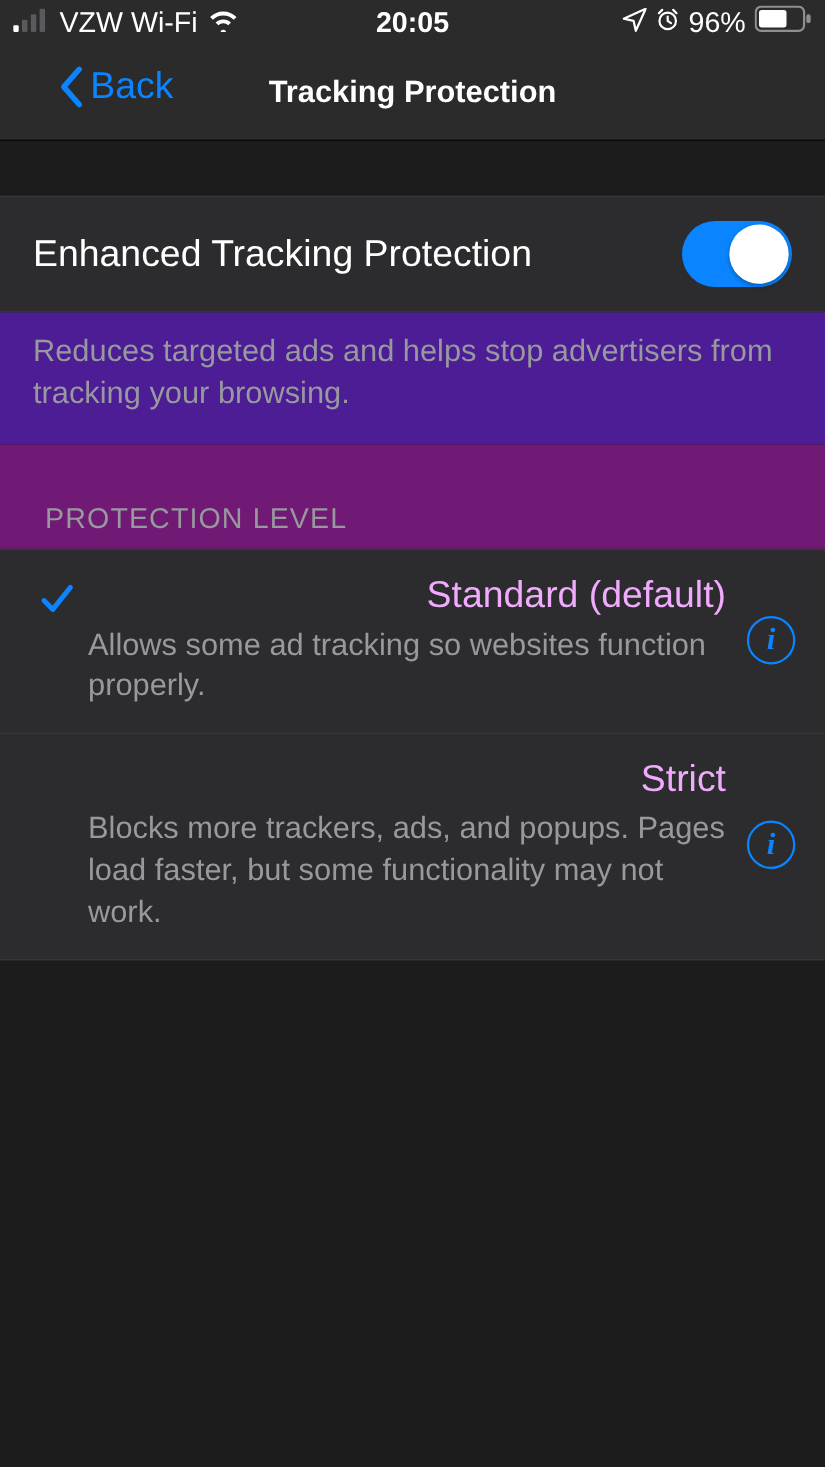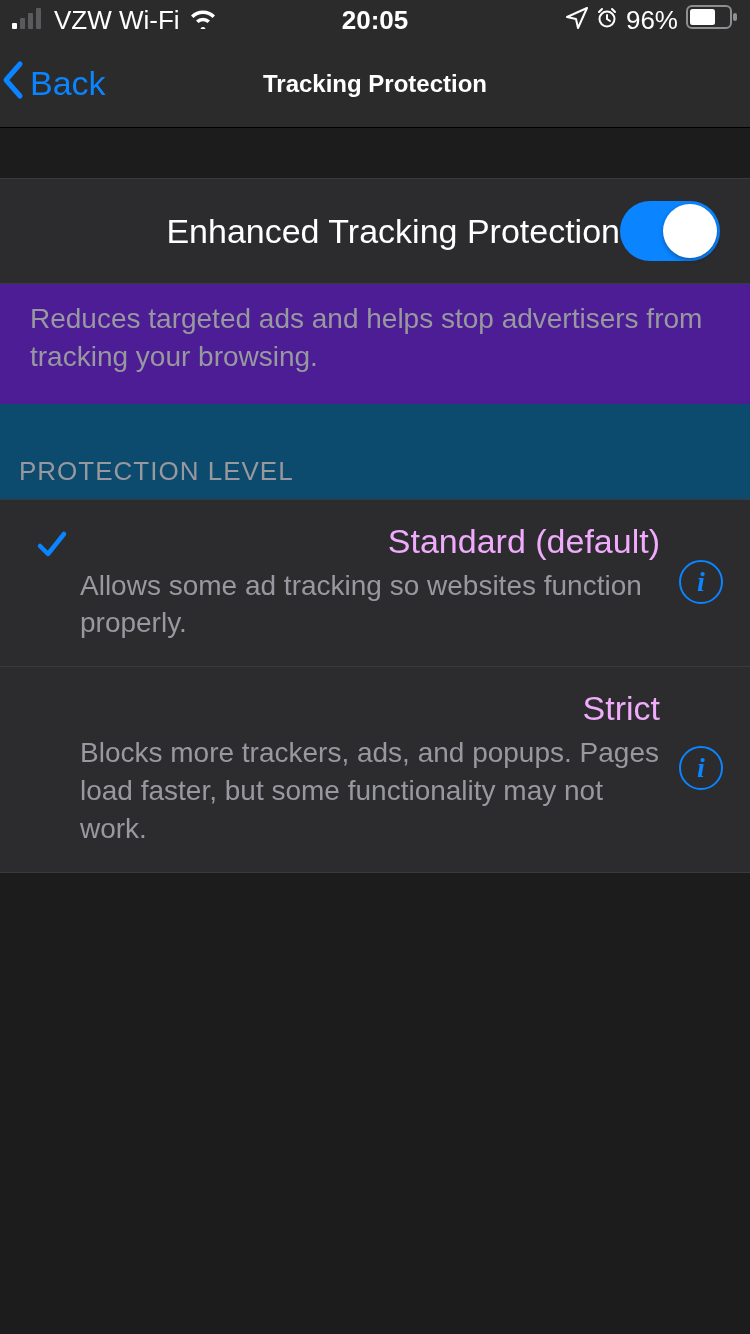--- a/index.html
+++ b/index.html
@@ -37,44 +37,45 @@
     .nav-bar {
       height: 88px;
       background: #2b2b2b;
       display: flex;
       align-items: center;
       position: relative;
       border-bottom: 1px solid #000;
     }
     .nav-back {
       display: flex;
-      align-items: center;
+      align-items: flex-start;
       gap: 6px;
       color: #0a84ff;
       font-size: 34px;
-      padding-left: 0;
+      padding-left: 20px;
+      margin-left: 32px;
     }
     .nav-title {
       position: absolute;
       left: 50%;
       transform: translateX(-50%);
-      font-size: 24px;
+      font-size: 28px;
       font-weight: 600;
       color: #fff;
     }
     .spacer {
       height: 50px;
       background: #1c1c1c;
     }
     
     .row {
       background: #2c2c2e;
       display: flex;
       align-items: center;
-      justify-content: flex-end;
+      justify-content: space-between;
       padding: 22px 30px;
       border-top: 1px solid #3a3a3c;
       border-bottom: 1px solid #3a3a3c;
     }
     .row-title {
       font-size: 34px;
       font-weight: 400;
       color: #fff;
     }
     .toggle {
@@ -95,25 +96,25 @@
       box-shadow: 0 2px 4px rgba(0,0,0,0.3);
     }
     .section-desc {
       padding: 16px 30px 28px 30px;
       font-size: 28px;
       color: #98989f;
       line-height: 1.35;
       background: #4c1d95;
     }
     .section-header {
-      padding: 52px 30px 12px 19px;
+      padding: 52px 30px 12px 41px;
       font-size: 26px;
       color: #98989f;
       letter-spacing: 1px;
-      background: #0c4a6e;
+      background: #701a75;
     }
     
     .option-row {
       background: #2c2c2e;
       display: flex;
       align-items: flex-start;
       padding: 22px 24px 24px 24px;
       border-top: 1px solid #3a3a3c;
     }
     .option-row:last-of-type {

